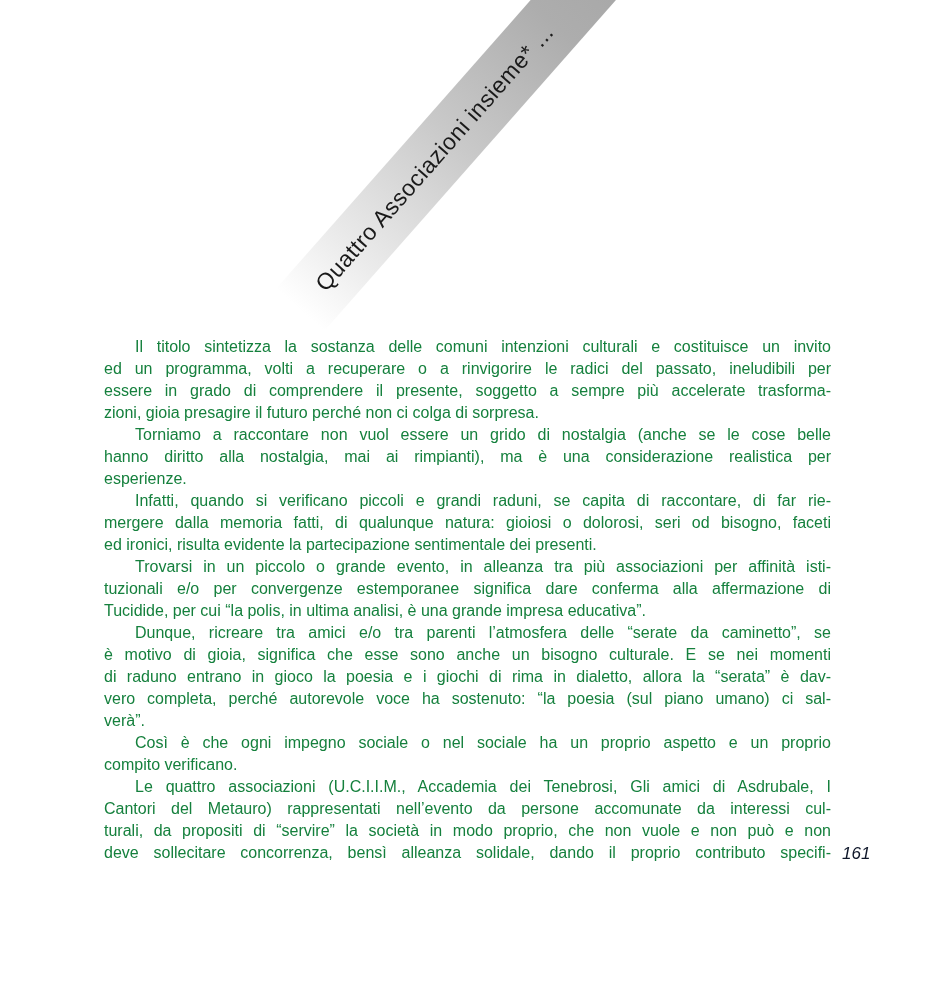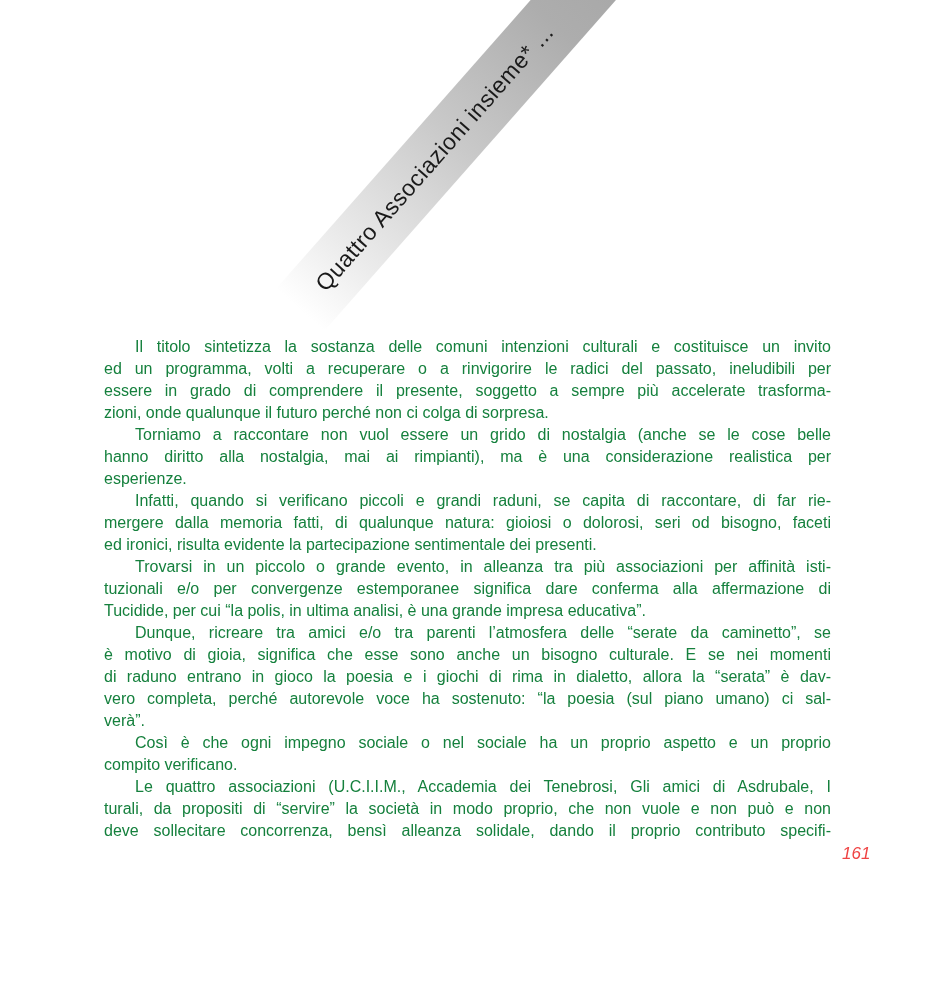--- a/index.html
+++ b/index.html
@@ -62,38 +62,38 @@
   .line.indent { text-indent: 31px; }
   .line.end { text-align-last: left; }
 
   
   .page-number {
     position: absolute;
     left: 842px;
     top: 844px;
     font-size: 17px;
     font-style: italic;
-    color: #ef4444;
+    color: #0f172a;
   }
 </style>
 </head>
 <body>
 
 <div class="page">
 
   <div class="banner">
     <span class="banner-title">Quattro Associazioni insieme* ...</span>
   </div>
 
   <div class="body-text">
       <div class="paragraph">
         <div class="line indent">Il titolo sintetizza la sostanza delle comuni intenzioni culturali e costituisce un invito</div>
         <div class="line">ed un programma, volti a recuperare o a rinvigorire le radici del passato, ineludibili per</div>
         <div class="line">essere in grado di comprendere il presente, soggetto a sempre più accelerate trasforma-</div>
-        <div class="line end">zioni, onde qualunque il futuro perché non ci colga di sorpresa.</div>
+        <div class="line end">zioni, gioia presagire il futuro perché non ci colga di sorpresa.</div>
       </div>
       <div class="paragraph">
         <div class="line indent">Torniamo a raccontare non vuol essere un grido di nostalgia (anche se le cose belle</div>
         <div class="line">hanno diritto alla nostalgia, mai ai rimpianti), ma è una considerazione realistica per</div>
         <div class="line end">esperienze.</div>
       </div>
       <div class="paragraph">
         <div class="line indent">Infatti, quando si verificano piccoli e grandi raduni, se capita di raccontare, di far rie-</div>
         <div class="line">mergere dalla memoria fatti, di qualunque natura: gioiosi o dolorosi, seri od bisogno, faceti</div>
         <div class="line end">ed ironici, risulta evidente la partecipazione sentimentale dei presenti.</div>
@@ -109,20 +109,21 @@
         <div class="line">di raduno entrano in gioco la poesia e i giochi di rima in dialetto, allora la “serata” è dav-</div>
         <div class="line">vero completa, perché autorevole voce ha sostenuto: “la poesia (sul piano umano) ci sal-</div>
         <div class="line end">verà”.</div>
       </div>
       <div class="paragraph">
         <div class="line indent">Così è che ogni impegno sociale o nel sociale ha un proprio aspetto e un proprio</div>
         <div class="line end">compito verificano.</div>
       </div>
       <div class="paragraph">
         <div class="line indent">Le quattro associazioni (U.C.I.I.M., Accademia dei Tenebrosi, Gli amici di Asdrubale, I</div>
+        <div class="line">Cantori del Metauro) rappresentati nell’evento da persone accomunate da interessi cul-</div>
         <div class="line">turali, da propositi di “servire” la società in modo proprio, che non vuole e non può e non</div>
         <div class="line">deve sollecitare concorrenza, bensì alleanza solidale, dando il proprio contributo specifi-</div>
       </div>
     </div>
 
   <div class="page-number">161</div>
 
 </div>
 
 </body></html>

